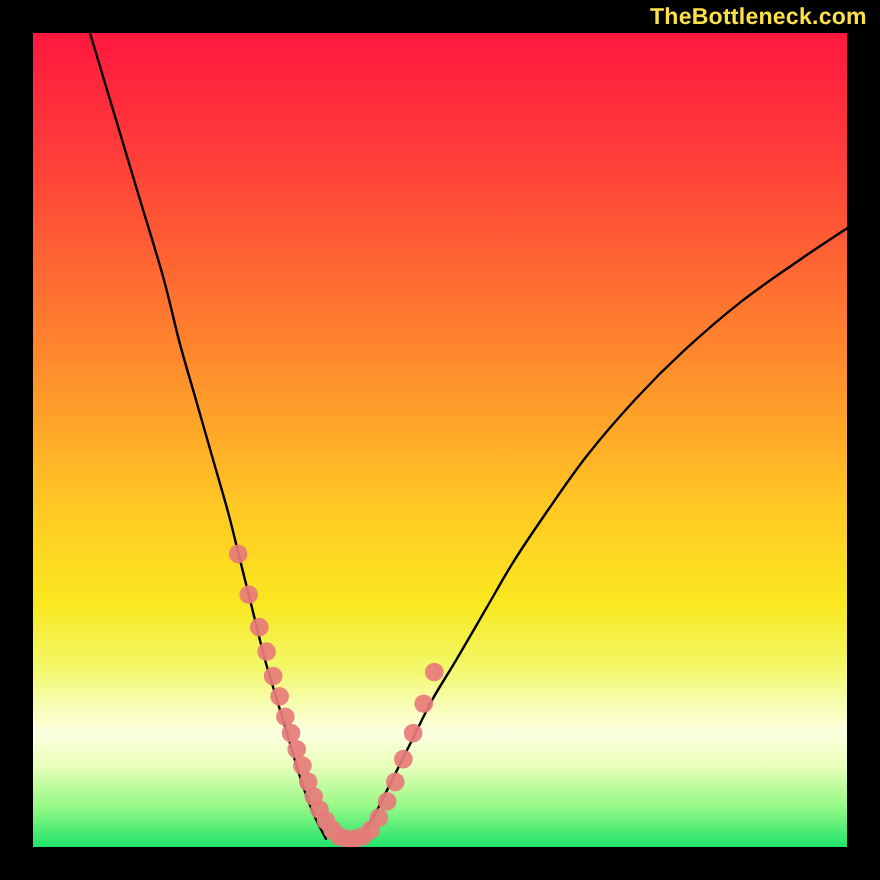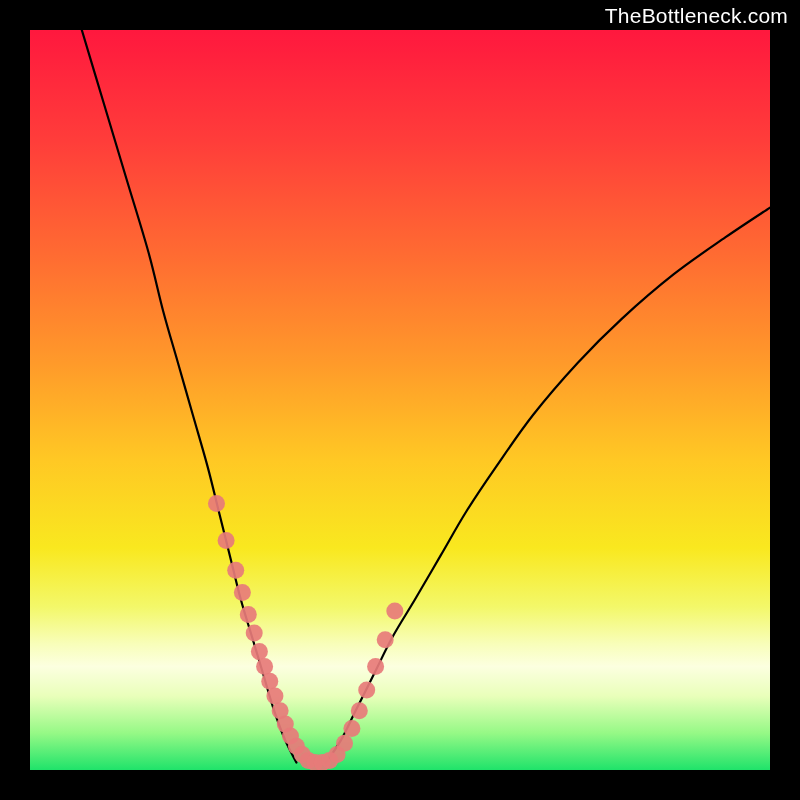--- a/index.html
+++ b/index.html
@@ -36,23 +36,23 @@
     position: absolute;
     left: 0;
     top: 0;
     width: 100%;
     height: 100%;
   }
   .watermark {
     position: absolute;
     top: 4px;
     right: 12px;
-    color: #ffffff;
+    color: #fde047;
     font-size: 21px;
-    font-weight: 400;
+    font-weight: 700;
     letter-spacing: 0.2px;
   }
 </style>
 </head>
 <body>
 
 <div class="outer">
 
   <div class="watermark">TheBottleneck.com</div>
 

